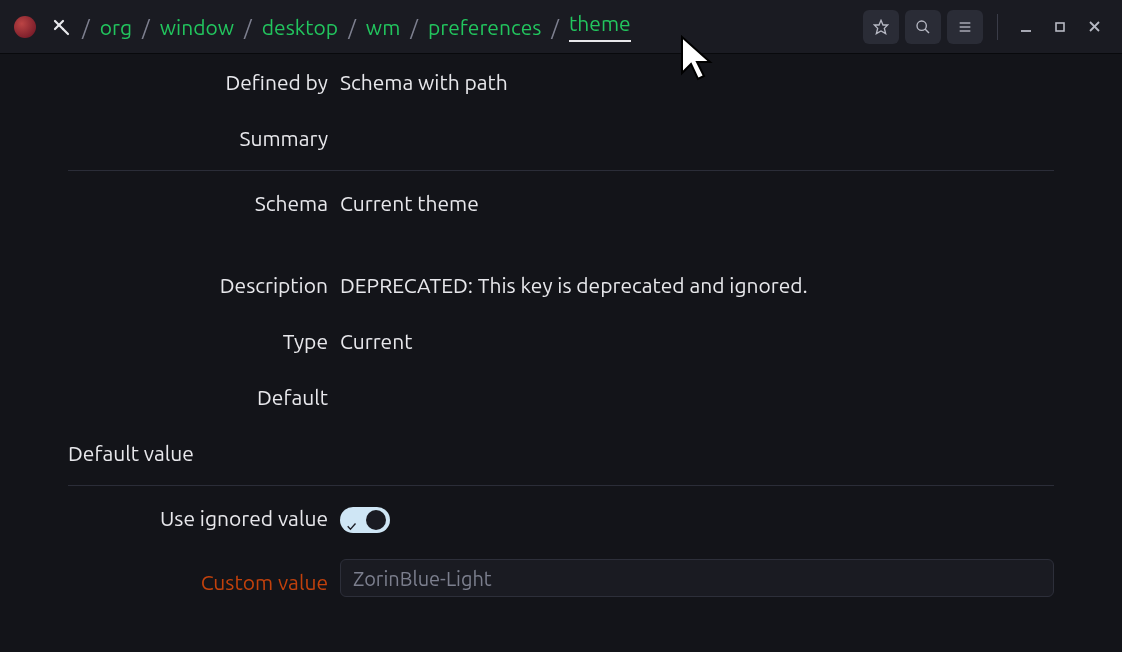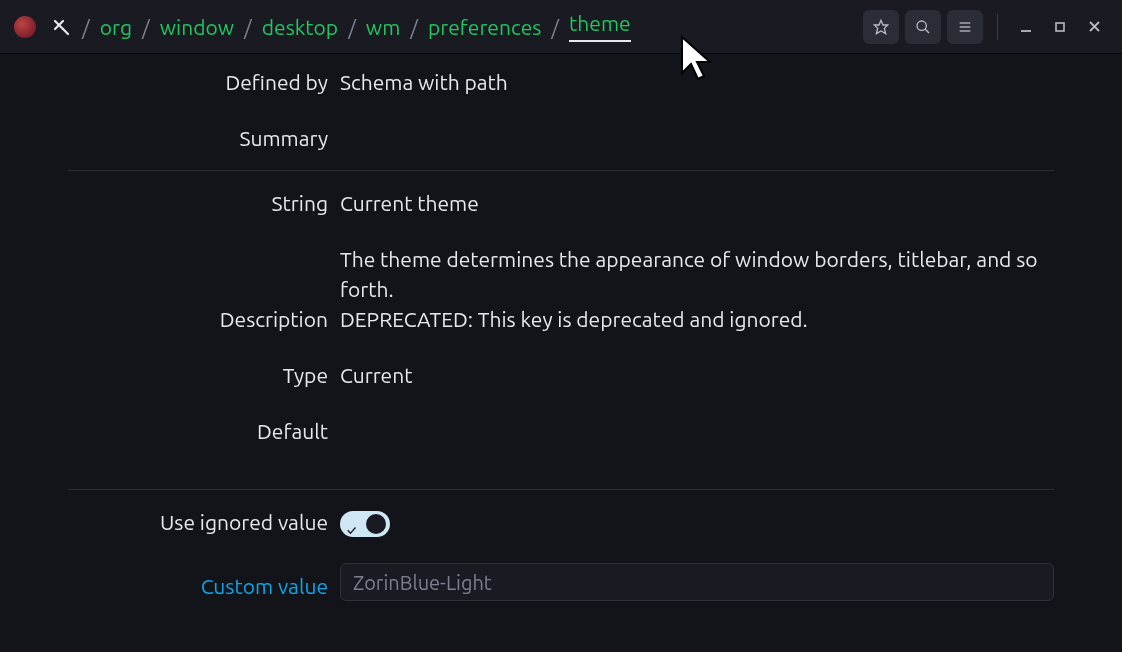--- a/index.html
+++ b/index.html
@@ -82,21 +82,21 @@
     .label {
       flex: 0 0 260px;
       text-align: right;
       color: #e8e8ec;
     }
     .value {
       flex: 1;
       color: #e8e8ec;
       text-align: left;
     }
-    .dim { color: #0ea5e9; }
+    .dim { color: #c2410c; }
     .section-divider {
       height: 1px;
       background: #2b2d38;
       margin: 4px 0;
     }
     .toggle {
       width: 50px; height: 26px;
       background: #cfe6f5;
       border-radius: 13px;
       position: relative;
@@ -120,21 +120,21 @@
       width: 100%;
       height: 38px;
       background: #1a1b22;
       border: 1px solid #2d2f3a;
       border-radius: 6px;
       color: #7c7f8e;
       font-size: 20px;
       padding: 4px 12px;
       line-height: 30px;
     }
-    .desc-line2 { }
+    .desc-line2 { margin-top: 26px; }
     .cursor {
       position: absolute;
       left: 680px;
       top: 35px;
       pointer-events: none;
     }
   </style>
 </head>
 <body>
 
@@ -207,42 +207,42 @@
     <div class="value">Schema with path</div>
   </div>
 
   <div class="row">
     <div class="label">Summary</div>
   </div>
 
   <div class="section-divider"></div>
 
   <div class="row">
-    <div class="label">String</div>
+    <div class="label">Schema</div>
     <div class="value">Current theme</div>
   </div>
 
   <div class="row">
     <div class="label">Description</div>
     <div class="value">
-      <div>The theme determines the appearance of window borders, titlebar, and so forth.</div>
       <div class="desc-line2">DEPRECATED: This key is deprecated and ignored.</div>
     </div>
   </div>
 
   <div class="row">
     <div class="label">Type</div>
     <div class="value">Current</div>
   </div>
 
   <div class="row">
     <div class="label">Default</div>
   </div>
 
   <div class="row">
+    <div class="value">Default value</div>
   </div>
 
   <div class="section-divider"></div>
 
   <div class="row">
     <div class="label">Use ignored value</div>
     <div class="value">
       <div class="toggle">
         <span class="check">✓</span>
         <div class="knob"></div>

